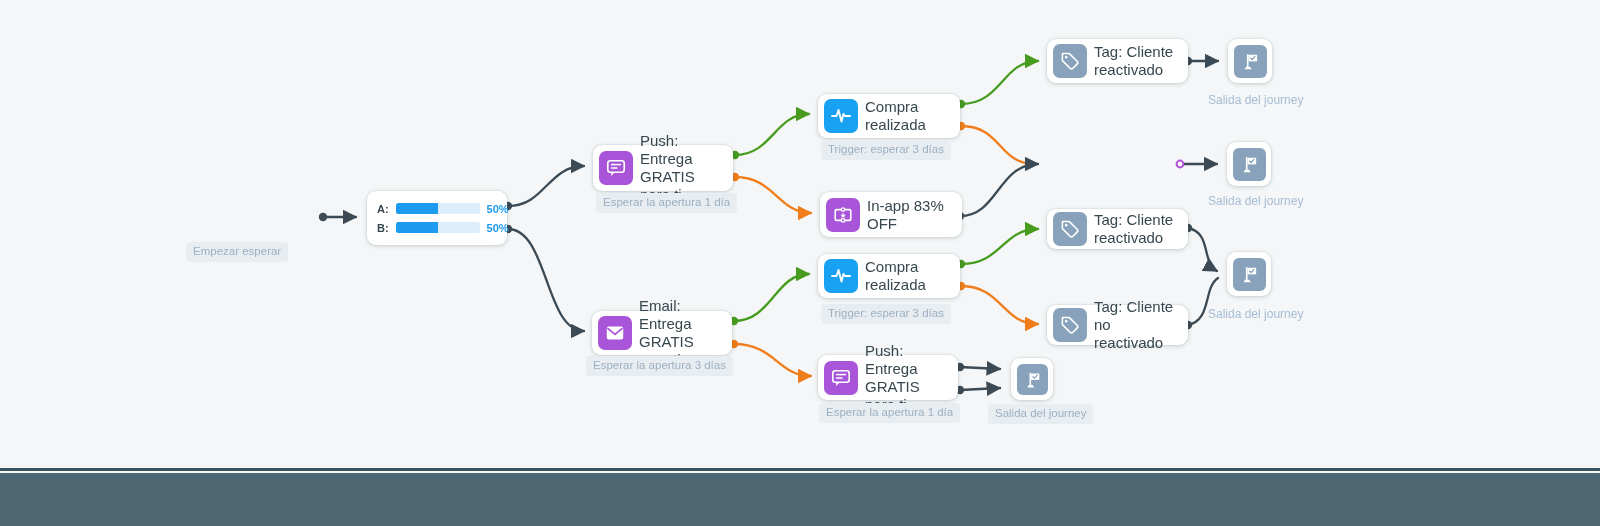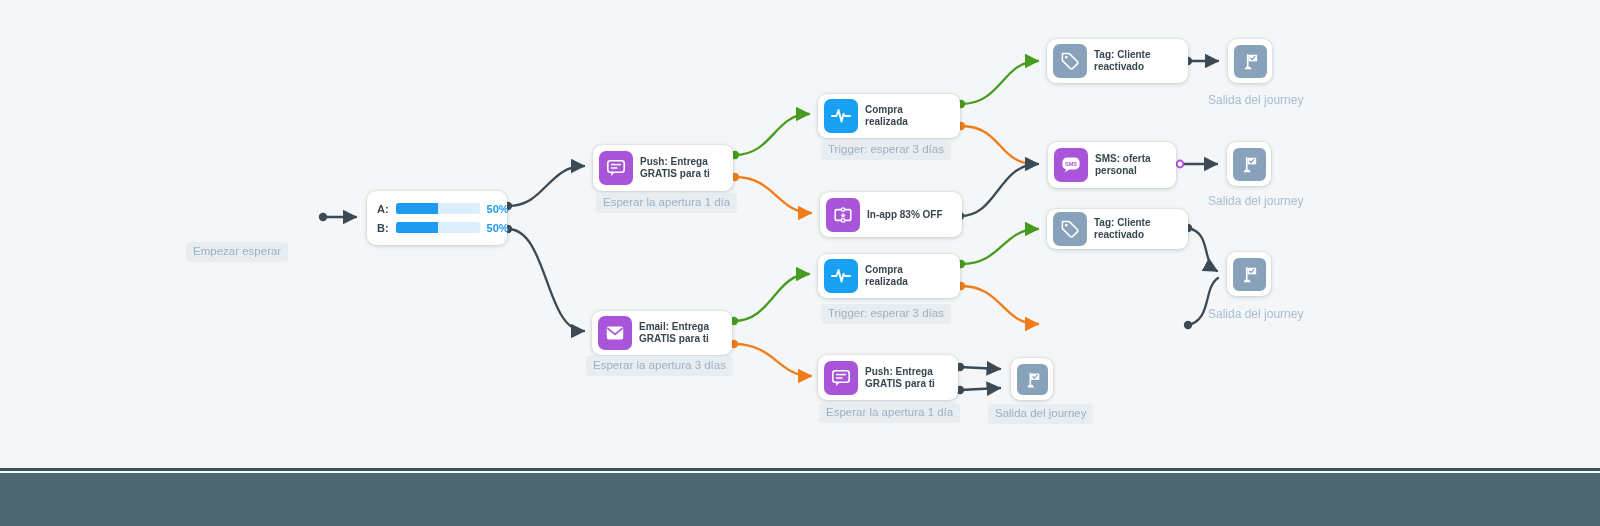--- a/index.html
+++ b/index.html
@@ -12,21 +12,21 @@
   .node{position:absolute;background:#fff;border-radius:9px;box-sizing:border-box;
         box-shadow:0 1px 4px rgba(55,71,79,.22),0 0 0 1px rgba(55,71,79,.04);
         display:flex;align-items:center;padding:4px 6px;gap:7px;}
   .node-icon{flex:none;border-radius:7px;display:flex;align-items:center;justify-content:center;}
   .ic-36{width:36px;height:36px;}
   .ic-34{width:34px;height:34px;}
   .bg-green{background:#4a9422;}
   .bg-blue{background:#18a0f2;}
   .bg-purple{background:#a855d9;}
   .bg-slate{background:#87a2ba;}
-  .node-title{font-size:10px;line-height:1.2;font-weight:700;color:#37474f;}
+  .node-title{font-size:15px;line-height:1.2;font-weight:400;color:#37474f;}
 
   .pill{position:absolute;font-size:11.5px;line-height:1;font-weight:400;color:#9db0c0;
         background:#e8edf2;border-radius:4px;padding:4px 7px;white-space:nowrap;text-align:center;}
 
   .exit{position:absolute;width:44px;height:44px;background:#fff;border-radius:9px;
         box-shadow:0 1px 4px rgba(55,71,79,.22),0 0 0 1px rgba(55,71,79,.04);
         display:flex;align-items:center;justify-content:center;}
   .exit-icon{width:33px;height:33px;background:#87a2ba;border-radius:6px;
         display:flex;align-items:center;justify-content:center;}
 
@@ -158,30 +158,20 @@
       <svg width="24" height="24" viewBox="0 0 24 24">
           <rect x="4.2" y="6.6" width="15.6" height="10.8" rx="1.5" fill="none" stroke="#fff" stroke-width="1.6"></rect>
           <circle cx="12" cy="6.6" r="1.7" fill="#a855d9" stroke="#fff" stroke-width="1.3"></circle>
           <circle cx="12" cy="17.4" r="1.7" fill="#a855d9" stroke="#fff" stroke-width="1.3"></circle>
           <text x="12" y="14.8" text-anchor="middle" font-size="7.5" fill="#fff" font-family="DejaVu Sans, sans-serif">★</text>
         </svg>
     </span>
     <span class="node-title">In-app 83% OFF</span>
   </div>
 
-  <div class="node" style="left:1048px;top:142px;width:128px;height:46px;">
-    <span class="node-icon ic-34 bg-purple">
-      <svg width="24" height="24" viewBox="0 0 24 24">
-          <rect x="3.4" y="4.6" width="17.2" height="11.8" rx="4.5" fill="#fff"></rect>
-          <path d="M7.5,15.5 L5.8,19.6 L11.2,15.8 z" fill="#fff"></path>
-          <text x="12" y="13" text-anchor="middle" font-size="5.6" font-weight="bold" fill="#a855d9" font-family="Liberation Sans, sans-serif">SMS</text>
-        </svg>
-    </span>
-    <span class="node-title" style="width:70px;">SMS: oferta personal</span>
-  </div>
 
   <div class="node" style="left:1047px;top:39px;width:141px;height:44px;">
     <span class="node-icon ic-34 bg-slate">
       <svg width="24" height="24" viewBox="0 0 24 24">
           <path d="M4.5,4.5 h6 a2,2 0 0 1 1.4,0.6 l7.2,7.2 a2,2 0 0 1 0,2.8 l-4.2,4.2 a2,2 0 0 1 -2.8,0 l-7.2,-7.2 a2,2 0 0 1 -0.6,-1.4 z" fill="none" stroke="#fff" stroke-width="1.6" stroke-linejoin="round"></path>
           <circle cx="8.2" cy="8.2" r="1.3" fill="#fff"></circle>
         </svg>
     </span>
     <span class="node-title" style="width:82px;">Tag: Cliente reactivado</span>
   </div>
@@ -234,20 +224,29 @@
   <div class="node" style="left:1047px;top:209px;width:141px;height:40px;">
     <span class="node-icon ic-34 bg-slate">
       <svg width="24" height="24" viewBox="0 0 24 24">
           <path d="M4.5,4.5 h6 a2,2 0 0 1 1.4,0.6 l7.2,7.2 a2,2 0 0 1 0,2.8 l-4.2,4.2 a2,2 0 0 1 -2.8,0 l-7.2,-7.2 a2,2 0 0 1 -0.6,-1.4 z" fill="none" stroke="#fff" stroke-width="1.6" stroke-linejoin="round"></path>
           <circle cx="8.2" cy="8.2" r="1.3" fill="#fff"></circle>
         </svg>
     </span>
     <span class="node-title" style="width:82px;">Tag: Cliente reactivado</span>
   </div>
 
+  <div class="node" style="left:1047px;top:305px;width:141px;height:40px;">
+    <span class="node-icon ic-34 bg-slate">
+      <svg width="24" height="24" viewBox="0 0 24 24">
+          <path d="M4.5,4.5 h6 a2,2 0 0 1 1.4,0.6 l7.2,7.2 a2,2 0 0 1 0,2.8 l-4.2,4.2 a2,2 0 0 1 -2.8,0 l-7.2,-7.2 a2,2 0 0 1 -0.6,-1.4 z" fill="none" stroke="#fff" stroke-width="1.6" stroke-linejoin="round"></path>
+          <circle cx="8.2" cy="8.2" r="1.3" fill="#fff"></circle>
+        </svg>
+    </span>
+    <span class="node-title" style="width:90px;">Tag: Cliente no reactivado</span>
+  </div>
 
   <div class="exit" style="left:1227px;top:252px;">
     <span class="exit-icon">
       <svg width="22" height="22" viewBox="0 0 24 24">
           <rect x="8.6" y="4.5" width="1.8" height="15" fill="#fff"></rect>
           <path d="M6,21 h8 l-1.8,-2.6 h-4.4 z" fill="#fff"></path>
           <rect x="10.4" y="5.2" width="9.4" height="7.2" fill="#fff"></rect>
           <polyline points="12.6,8.8 14.4,10.4 17.4,6.9" fill="none" stroke="#87a2ba" stroke-width="1.4" stroke-linecap="round" stroke-linejoin="round"></polyline>
         </svg>
     </span>

